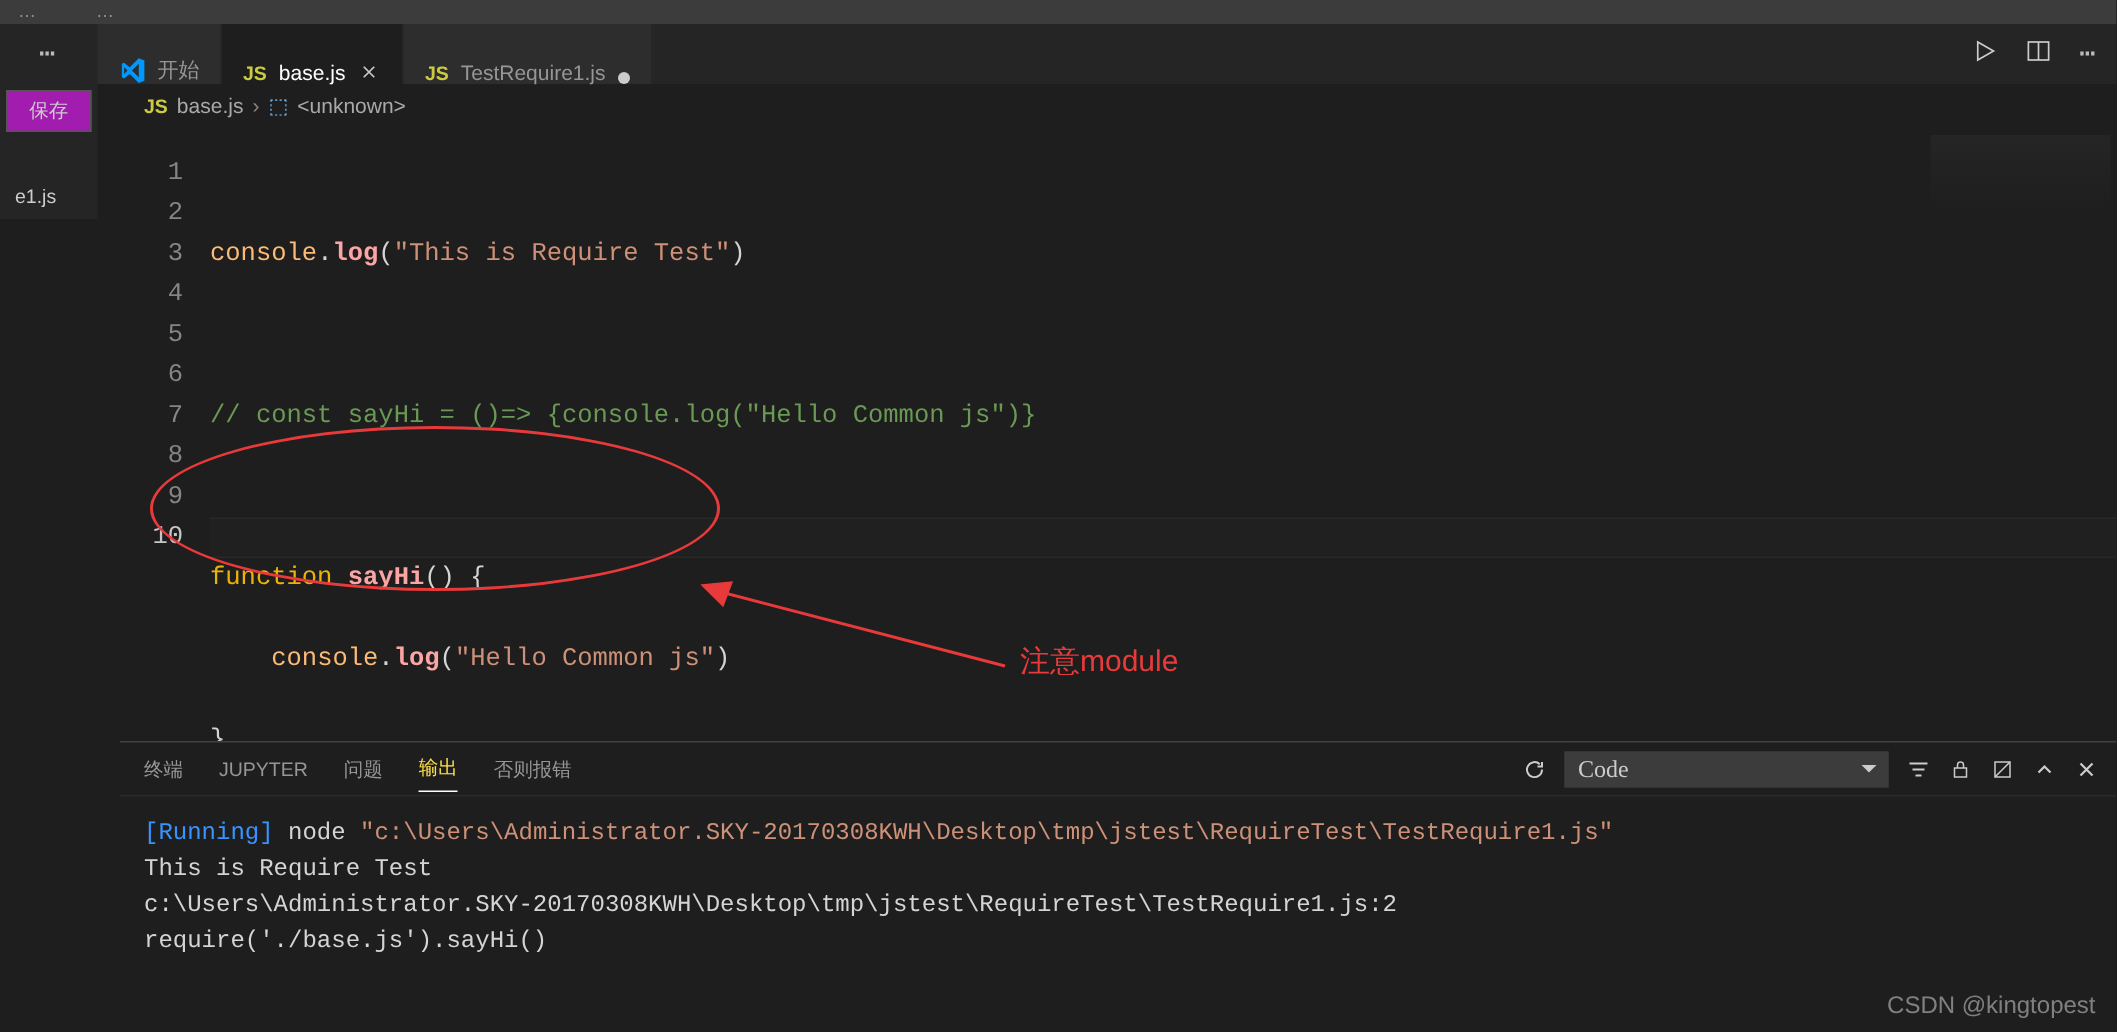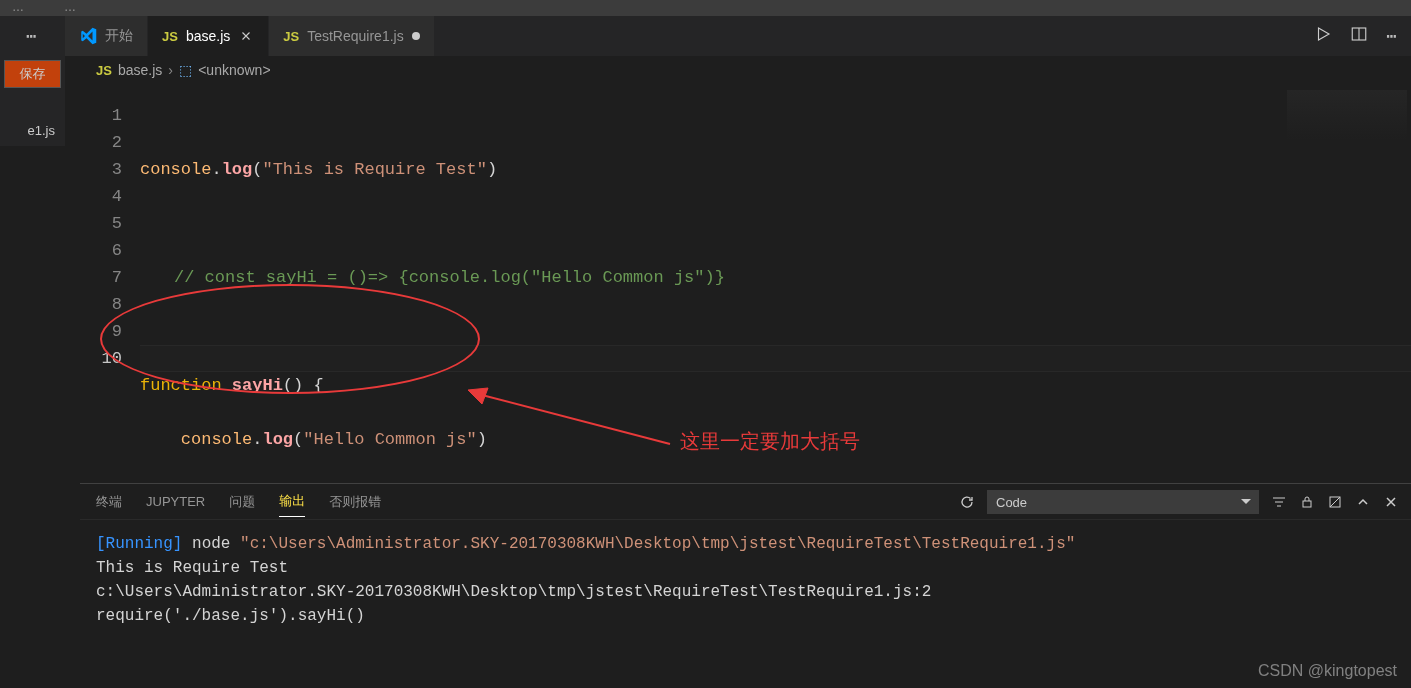--- a/index.html
+++ b/index.html
@@ -22,21 +22,21 @@
 
 .tab-bar {
   position: absolute; top: 16px; left: 0; right: 0; height: 40px;
   background: #252526; display: flex; align-items: center;
 }
 .sidebar-stub {
   width: 65px; height: 40px; display: flex; align-items: center; justify-content: center;
 }
 .ellipsis { color: #bbb; font-size: 18px; letter-spacing: 2px; }
 .tab {
-  height: 40px; display: flex; align-items: center; padding: 0 14px;
+  height: 40px; display: flex; align-items: flex-end; padding: 0 14px;
   background: #2d2d2d; border-right: 1px solid #252526;
   font-family: 'Segoe UI', sans-serif; font-size: 14px; color: #969696;
   gap: 8px; cursor: pointer;
 }
 .tab.active { background: #1e1e1e; color: #fff; }
 .tab .vscode-logo { width: 18px; height: 18px; }
 .tab .js-icon { color: #cbcb41; font-weight: bold; font-size: 13px; }
 .tab .close { width: 16px; height: 16px; display: flex; align-items: center; justify-content: center; }
 .tab .close svg { width: 14px; height: 14px; }
 .tab .dirty-dot { width: 8px; height: 8px; border-radius: 50%; background: #ccc; }
@@ -45,26 +45,26 @@
   position: absolute; right: 12px; top: 16px; height: 40px;
   display: flex; align-items: center; gap: 18px; color: #ccc;
 }
 .tab-actions svg { width: 18px; height: 18px; }
 
 .left-sidebar {
   position: absolute; top: 56px; left: 0; width: 65px; height: 90px;
   background: #252526; display: flex; flex-direction: column;
 }
 .save-btn {
-  margin: 4px; padding: 4px 8px; background: #c2410c; color: #ccc;
+  margin: 4px; padding: 4px 8px; background: #a21caf; color: #ccc;
   font-size: 13px; font-family: 'Segoe UI', sans-serif; text-align: center;
   border: 1px solid #555;
 }
 .explorer-file {
-  padding: 8px 10px; color: #ccc; font-family: 'Segoe UI', sans-serif; font-size: 13px; text-align: right;
+  padding: 8px 10px; color: #ccc; font-family: 'Segoe UI', sans-serif; font-size: 13px;
 }
 
 .breadcrumb {
   position: absolute; top: 56px; left: 80px; right: 0; height: 28px;
   display: flex; align-items: center; gap: 6px; padding: 0 16px;
   font-family: 'Segoe UI', sans-serif; font-size: 14px; color: #a9a9a9;
 }
 .breadcrumb .js-icon { color: #cbcb41; font-weight: bold; font-size: 13px; }
 .breadcrumb .chev { color: #888; }
 .breadcrumb .sym { color: #75beff; }
@@ -80,21 +80,21 @@
 }
 .gutter .current { color: #c6c6c6; }
 .code {
   flex: 1; font-size: 17px; line-height: 27px; padding-top: 18px;
   white-space: pre; position: relative;
 }
 .code .line { height: 27px; }
 .c-obj { color: #fdba74; }
 .c-fn  { color: #fca5a5; font-weight: bold; }
 .c-str { color: #ce9178; }
-.c-cmt { color: #6a9955; margin-left: 34px; }
+.c-cmt { color: #6a9955; }
 .c-kw  { color: #eab308; }
 .c-p   { color: #d4d4d4; }
 .c-br  { color: #ffd700; }
 .c-id  { color: #9cdcfe; }
 .line10-current {
   position: absolute; left: 0; right: 0; height: 27px;
   border-top: 1px solid #282828; border-bottom: 1px solid #282828;
   background: rgba(255,255,255,0.01);
 }
 
@@ -110,39 +110,39 @@
   font-size: 20px; pointer-events: none;
 }
 
 .minimap {
   position: absolute; top: 90px; right: 4px; width: 120px; height: 50px;
   background: linear-gradient(#2a2a2a, #1e1e1e);
   opacity: .6;
 }
 
 .panel {
-  position: absolute; bottom: 15px; left: 80px; right: 0; height: 190px;
+  position: absolute; bottom: 4px; left: 80px; right: 0; height: 190px;
   background: #1e1e1e; border-top: 1px solid #414141;
   display: flex; flex-direction: column;
 }
 .panel-tabs {
   height: 36px; display: flex; align-items: center; padding: 0 16px;
   font-family: 'Segoe UI', sans-serif; font-size: 13px; color: #969696;
   gap: 24px; border-bottom: 1px solid #2a2a2a;
 }
 .panel-tab { cursor: pointer; padding: 6px 0; }
 .panel-tab.active { color: #fde047; border-bottom: 1px solid #fff; }
 .panel-right {
   position: absolute; right: 12px; top: 0; height: 36px;
   display: flex; align-items: center; gap: 12px; color: #ccc;
 }
 .panel-right select {
   background: #3c3c3c; color: #ccc; border: 1px solid #3c3c3c;
-  font-size: 13px; padding: 2px 24px 2px 8px; height: 24px; width: 272px;
-  font-family: Liberation Sans, sans-serif; appearance: none;
+  font-size: 16px; padding: 2px 24px 2px 8px; height: 24px; width: 216px;
+  font-family: Liberation Serif, serif; appearance: none;
 }
 .panel-right .sel-wrap { position: relative; }
 .panel-right .sel-wrap::after {
   content: ''; position: absolute; right: 8px; top: 9px;
   border: 5px solid transparent; border-top-color: #ccc;
 }
 .panel-right svg { width: 16px; height: 16px; }
 .panel-right .icon-btn { cursor: pointer; color: #ccc; display:flex; }
 
 .panel-body {
@@ -243,21 +243,21 @@
 <div class="line"></div>
 <div class="line"><span class="c-cmt">// 注意module.exports等号后面这里一定要加{}，否则报错：TypeError: require(...).sayHi is not a function</span></div>
 <div class="line"><span class="c-obj">module</span><span class="c-p">.</span><span class="c-obj">exports</span> <span class="c-p">=</span> <span class="c-br">{</span> <span class="c-id">sayHi</span> <span class="c-br">}</span></div>
 
     
     <div class="annotation-ellipse" style="left:-40px; top:200px; width:380px; height:110px;"></div>
     <svg class="annotation-arrow" style="left:320px; top:298px; width:220px; height:70px;" viewBox="0 0 220 70">
       <line x1="210" y1="62" x2="18" y2="12" stroke="#e83a3a" stroke-width="2"></line>
       <polygon points="8,8 28,6 22,22" fill="#e83a3a"></polygon>
     </svg>
-    <div class="annotation-text" style="left:540px; top:344px;">这里一定要加大括号</div>
+    <div class="annotation-text" style="left:540px; top:344px;">注意module</div>
   </div>
 </div>
 
 <div class="minimap"></div>
 
 <div class="panel">
   <div class="panel-tabs">
     <div class="panel-tab">终端</div>
     <div class="panel-tab">JUPYTER</div>
     <div class="panel-tab">问题</div>

